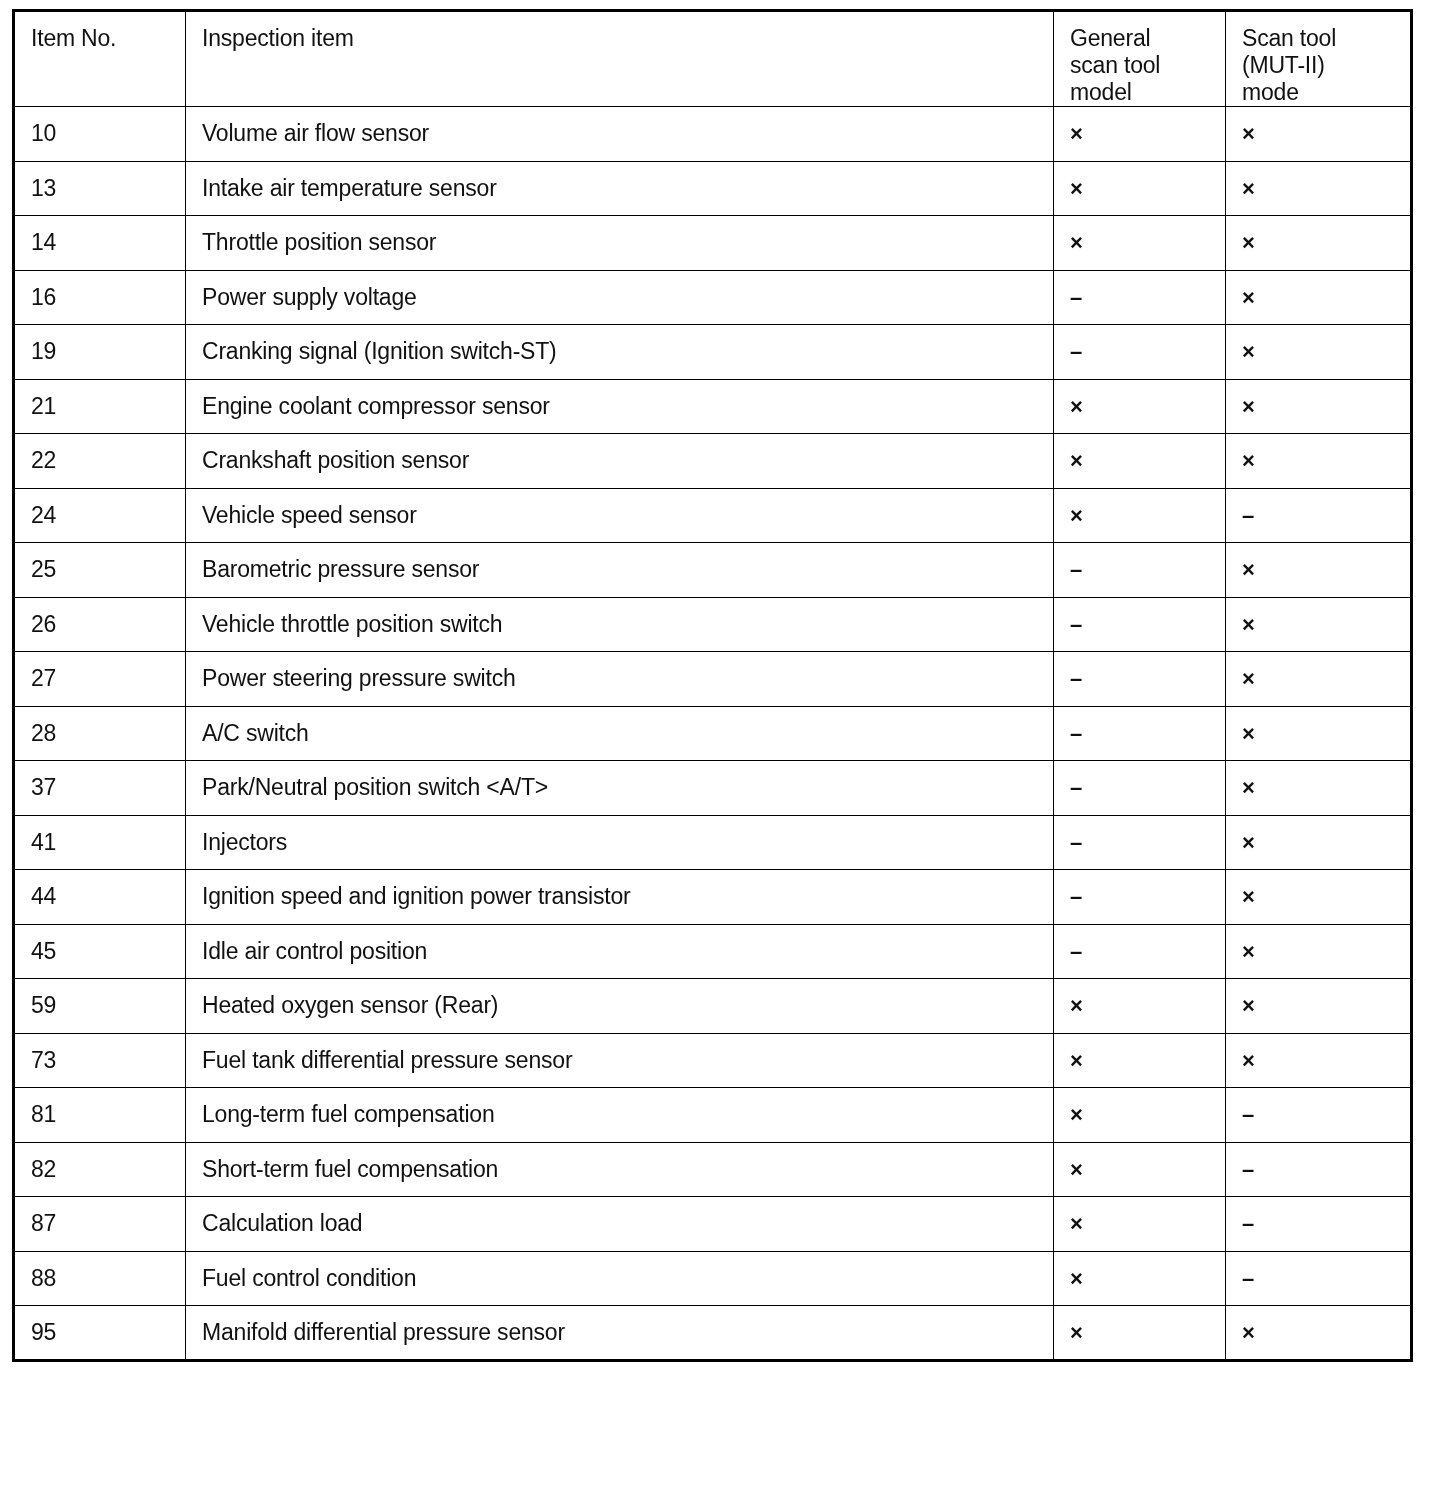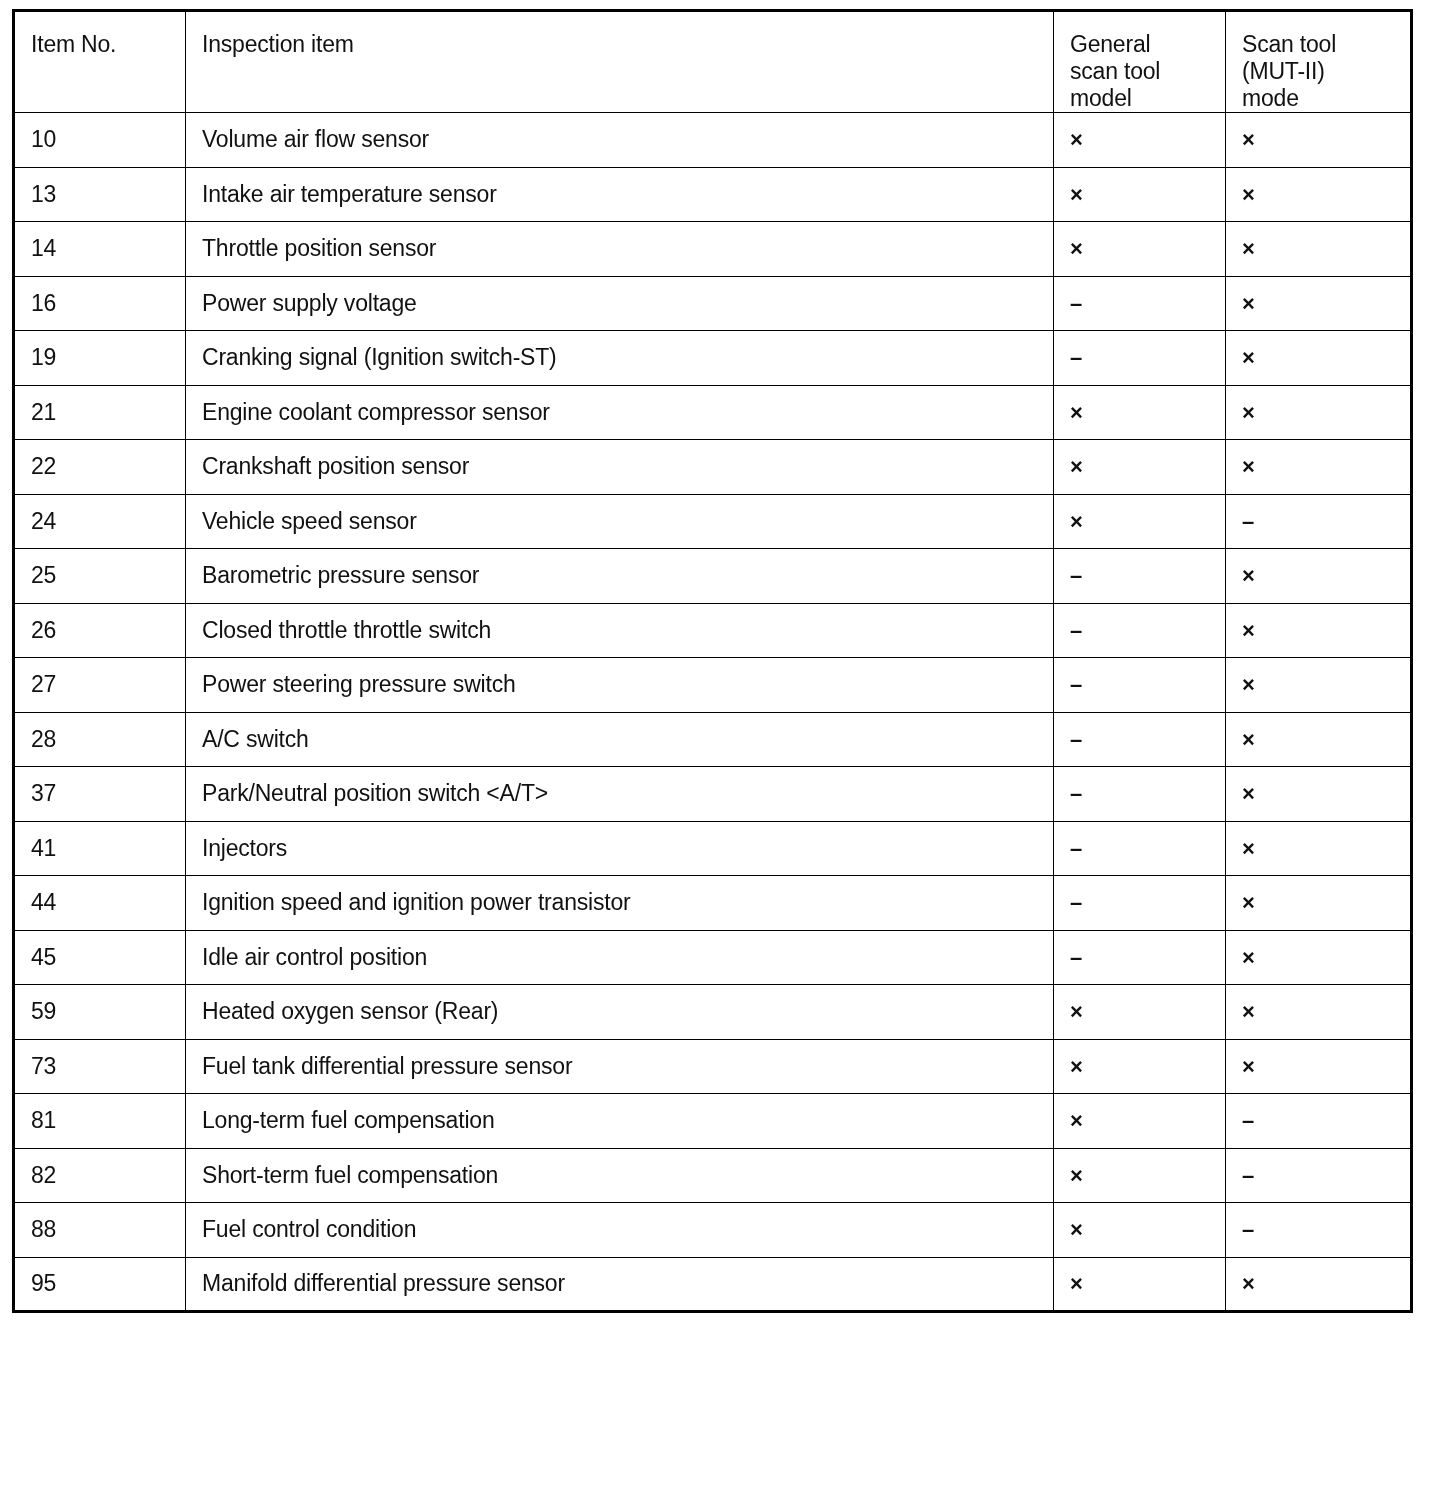--- a/index.html
+++ b/index.html
@@ -31,21 +31,21 @@
       text-align: left;
       vertical-align: middle;
       padding: 0 0 0 16px;
       font-size: 23px;
       font-weight: normal;
       line-height: 27px;
       letter-spacing: -0.2px;
     }
     .doc-table th {
       vertical-align: top;
-      padding-top: 19px;
+      padding-top: 13px;
       height: 96px;
       box-sizing: border-box;
     }
     .doc-table td {
       height: 54.5px;
       box-sizing: border-box;
     }
     .col-no { width: 172px; }
     .col-item { width: 868px; }
     .col-gen { width: 172px; }
@@ -132,21 +132,21 @@
         <td><span class="mark">–</span></td>
       </tr>
       <tr>
         <td><span>25</span></td>
         <td><span>Barometric pressure sensor</span></td>
         <td><span class="mark">–</span></td>
         <td><span class="mark">×</span></td>
       </tr>
       <tr>
         <td><span>26</span></td>
-        <td><span>Closed throttle throttle switch</span></td>
+        <td><span>Vehicle throttle position switch</span></td>
         <td><span class="mark">–</span></td>
         <td><span class="mark">×</span></td>
       </tr>
       <tr>
         <td><span>27</span></td>
         <td><span>Power steering pressure switch</span></td>
         <td><span class="mark">–</span></td>
         <td><span class="mark">×</span></td>
       </tr>
       <tr>
@@ -193,20 +193,26 @@
       </tr>
       <tr>
         <td><span>81</span></td>
         <td><span>Long-term fuel compensation</span></td>
         <td><span class="mark">×</span></td>
         <td><span class="mark">–</span></td>
       </tr>
       <tr>
         <td><span>82</span></td>
         <td><span>Short-term fuel compensation</span></td>
+        <td><span class="mark">×</span></td>
+        <td><span class="mark">–</span></td>
+      </tr>
+      <tr>
+        <td><span>87</span></td>
+        <td><span>Calculation load</span></td>
         <td><span class="mark">×</span></td>
         <td><span class="mark">–</span></td>
       </tr>
       <tr>
         <td><span>88</span></td>
         <td><span>Fuel control condition</span></td>
         <td><span class="mark">×</span></td>
         <td><span class="mark">–</span></td>
       </tr>
       <tr>

